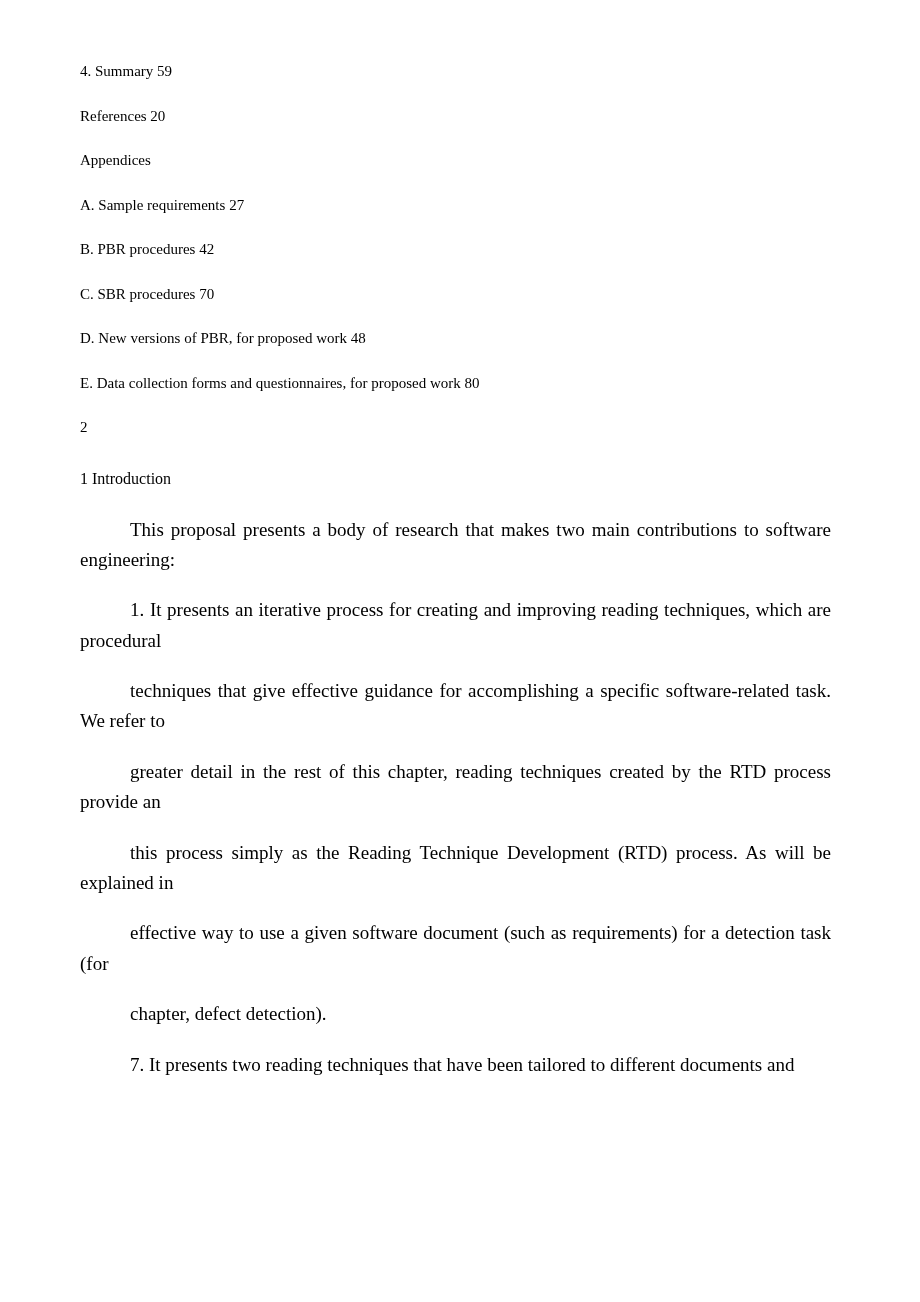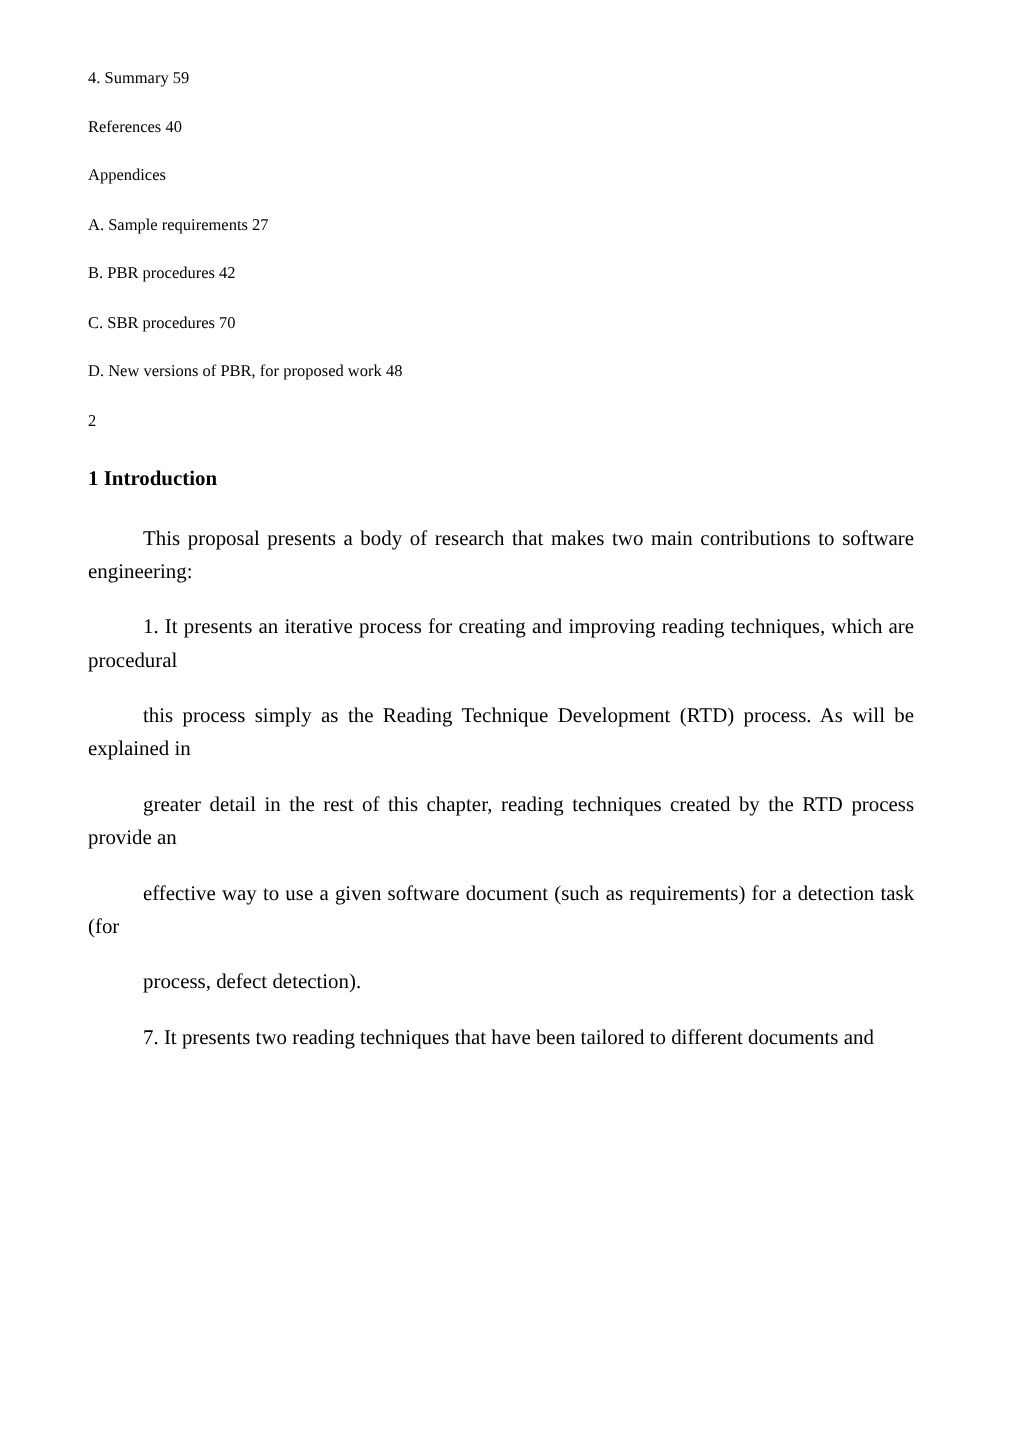--- a/index.html
+++ b/index.html
@@ -34,22 +34,22 @@
       line-height: 1.5;
     }
 
     .page-number {
       font-size: 15px;
       margin-bottom: 28px;
       line-height: 1.5;
     }
 
     .chapter-heading {
-      font-size: 19px;
-      font-weight: bold;
+      font-size: 16px;
+      font-weight: normal;
       margin-bottom: 24px;
       line-height: 1.5;
     }
 
     .paragraph-indented {
       font-size: 19px;
       line-height: 1.6;
       margin-bottom: 20px;
       text-align: justify;
       text-indent: 50px;
@@ -58,21 +58,21 @@
 </head>
 <body>
 
 <div class="page">
 
   <div class="toc-item">
     <span class="section-label">4. Summary 59</span>
   </div>
 
   <div class="toc-item">
-    <span class="section-label">References 40</span>
+    <span class="section-label">References 20</span>
   </div>
 
   <div class="toc-item">
     <span class="section-label">Appendices</span>
   </div>
 
   <div class="toc-item">
     <span class="section-label">A. Sample requirements 27</span>
   </div>
 
@@ -81,51 +81,57 @@
   </div>
 
   <div class="toc-item">
     <span class="section-label">C. SBR procedures 70</span>
   </div>
 
   <div class="toc-item">
     <span class="section-label">D. New versions of PBR, for proposed work 48</span>
   </div>
 
+  <div class="toc-item">
+    <span class="section-label">E. Data collection forms and questionnaires, for proposed work 80</span>
+  </div>
 
   <div class="page-number">
     <span>2</span>
   </div>
 
   <div class="chapter-heading">
     <span>1 Introduction</span>
   </div>
 
   <div class="paragraph-indented">
     <span>This proposal presents a body of research that makes two main contributions to software engineering:</span>
   </div>
 
   <div class="paragraph-indented">
     <span>1. It presents an iterative process for creating and improving reading techniques, which are procedural</span>
   </div>
 
-
   <div class="paragraph-indented">
-    <span>this process simply as the Reading Technique Development (RTD) process. As will be explained in</span>
+    <span>techniques that give effective guidance for accomplishing a specific software-related task. We refer to</span>
   </div>
 
   <div class="paragraph-indented">
     <span>greater detail in the rest of this chapter, reading techniques created by the RTD process provide an</span>
   </div>
 
   <div class="paragraph-indented">
+    <span>this process simply as the Reading Technique Development (RTD) process. As will be explained in</span>
+  </div>
+
+  <div class="paragraph-indented">
     <span>effective way to use a given software document (such as requirements) for a detection task (for</span>
   </div>
 
   <div class="paragraph-indented">
-    <span>process, defect detection).</span>
+    <span>chapter, defect detection).</span>
   </div>
 
   <div class="paragraph-indented">
     <span>7. It presents two reading techniques that have been tailored to different documents and</span>
   </div>
 
 </div>
 
 </body></html>

